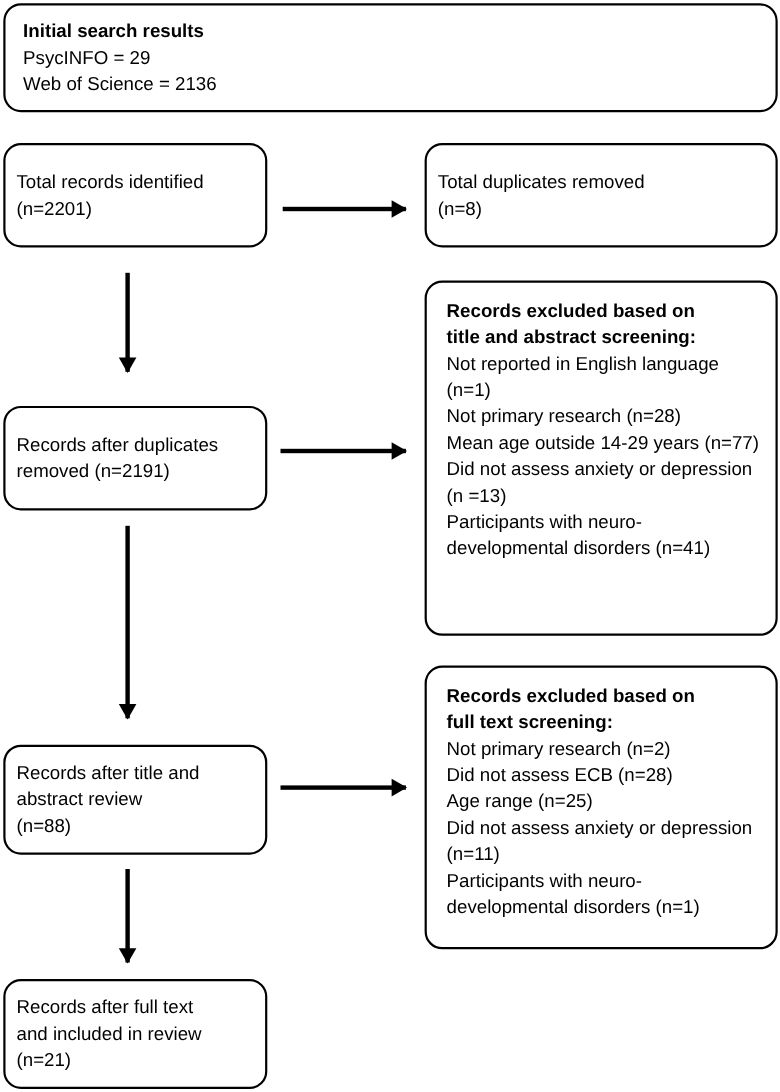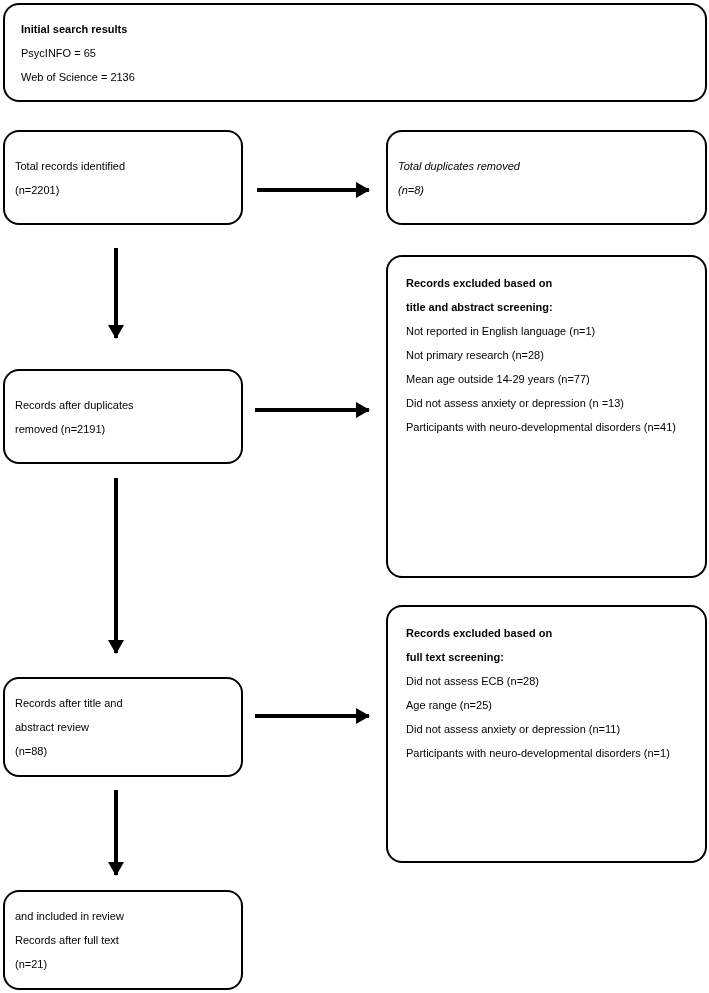--- a/index.html
+++ b/index.html
@@ -33,21 +33,21 @@
     transform: translateY(-50%);
     padding: 0 10px;
     box-sizing: border-box;
   }
   .box-inner.topalign {
     top: 0;
     transform: none;
   }
   .line {
     display: block;
-    font-size: 11px;
+    font-size: 17px;
     line-height: 24px;
     white-space: nowrap;
   }
   .center .line { text-align: left; }
   .left .line { text-align: left; white-space: normal; }
   .bold { font-weight: bold; }
 
   
   .arrow-h {
     position: absolute;
@@ -81,35 +81,35 @@
   }
 </style>
 </head>
 <body>
 
 <div id="canvas">
 
   <div class="box" style="left:3px; top:3px; width:704px; height:99px;">
     <div class="box-inner topalign left" style="padding:12px 0 0 16px;">
       <span class="line bold">Initial search results</span>
-      <span class="line">PsycINFO = 65</span>
+      <span class="line">PsycINFO = 29</span>
       <span class="line">Web of Science = 2136</span>
     </div>
   </div>
 
   <div class="box" style="left:3px; top:130px; width:240px; height:95px;">
     <div class="box-inner center">
       <span class="line">Total records identified</span>
       <span class="line">(n=2201)</span>
     </div>
   </div>
 
   <div class="arrow-h" style="left:257px; top:188px; width:112px;"></div>
 
-  <div class="box" style="left:386px; top:130px; width:321px; height:95px;font-style:italic;">
+  <div class="box" style="left:386px; top:130px; width:321px; height:95px;">
     <div class="box-inner center">
       <span class="line">Total duplicates removed</span>
       <span class="line">(n=8)</span>
     </div>
   </div>
 
   <div class="arrow-v" style="left:114px; top:248px; height:90px;"></div>
 
   <div class="box" style="left:3px; top:369px; width:240px; height:95px;">
     <div class="box-inner center">
@@ -141,30 +141,31 @@
       <span class="line">(n=88)</span>
     </div>
   </div>
 
   <div class="arrow-h" style="left:255px; top:714px; width:114px;"></div>
 
   <div class="box" style="left:386px; top:605px; width:321px; height:258px;">
     <div class="box-inner topalign left" style="padding:14px 14px 0 18px;">
       <span class="line bold">Records excluded based on</span>
       <span class="line bold">full text screening:</span>
+      <span class="line">Not primary research (n=2)</span>
       <span class="line">Did not assess ECB (n=28)</span>
       <span class="line">Age range (n=25)</span>
       <span class="line">Did not assess anxiety or depression (n=11)</span>
       <span class="line">Participants with neuro-developmental disorders (n=1)</span>
     </div>
   </div>
 
   <div class="arrow-v" style="left:114px; top:790px; height:85px;"></div>
 
   <div class="box" style="left:3px; top:890px; width:240px; height:100px;">
     <div class="box-inner center">
+      <span class="line">Records after full text</span>
       <span class="line">and included in review</span>
-      <span class="line">Records after full text</span>
       <span class="line">(n=21)</span>
     </div>
   </div>
 
 </div>
 
 </body></html>

